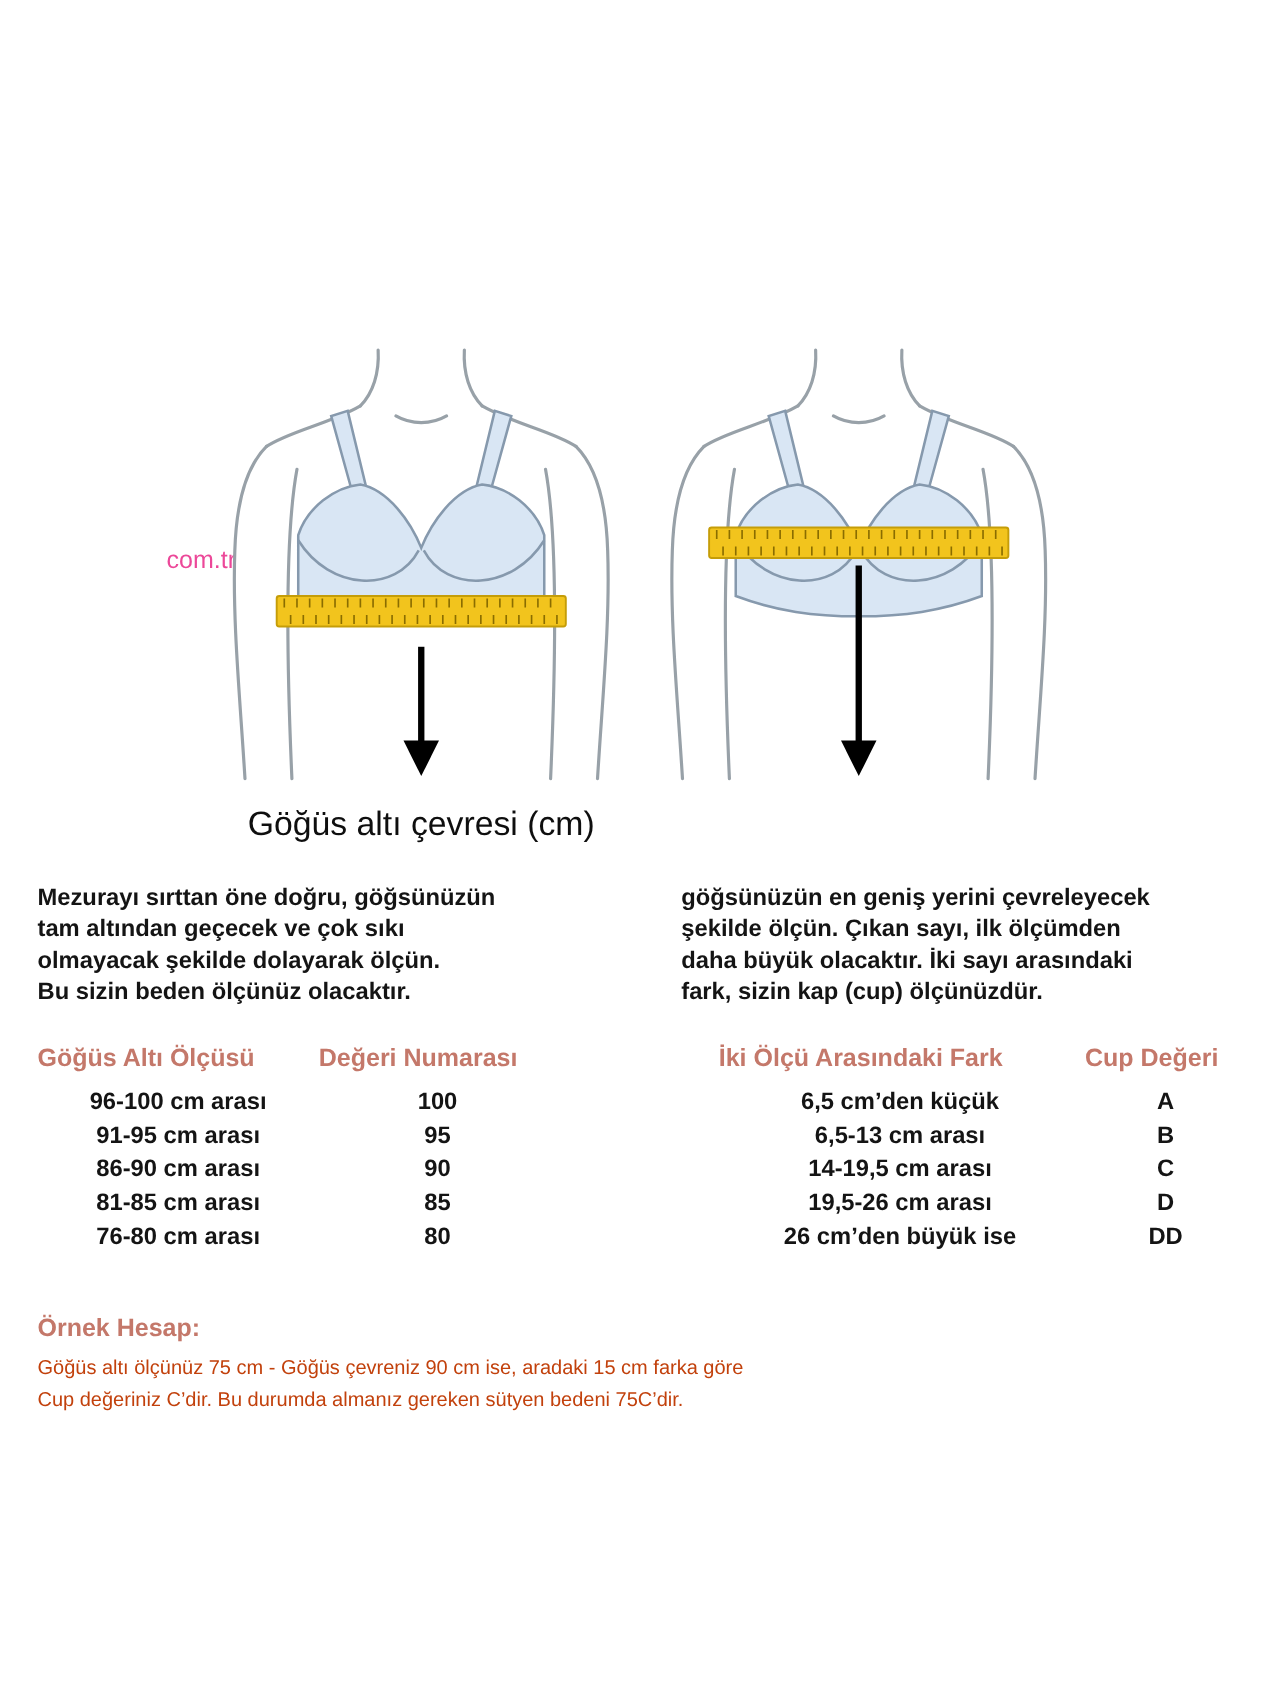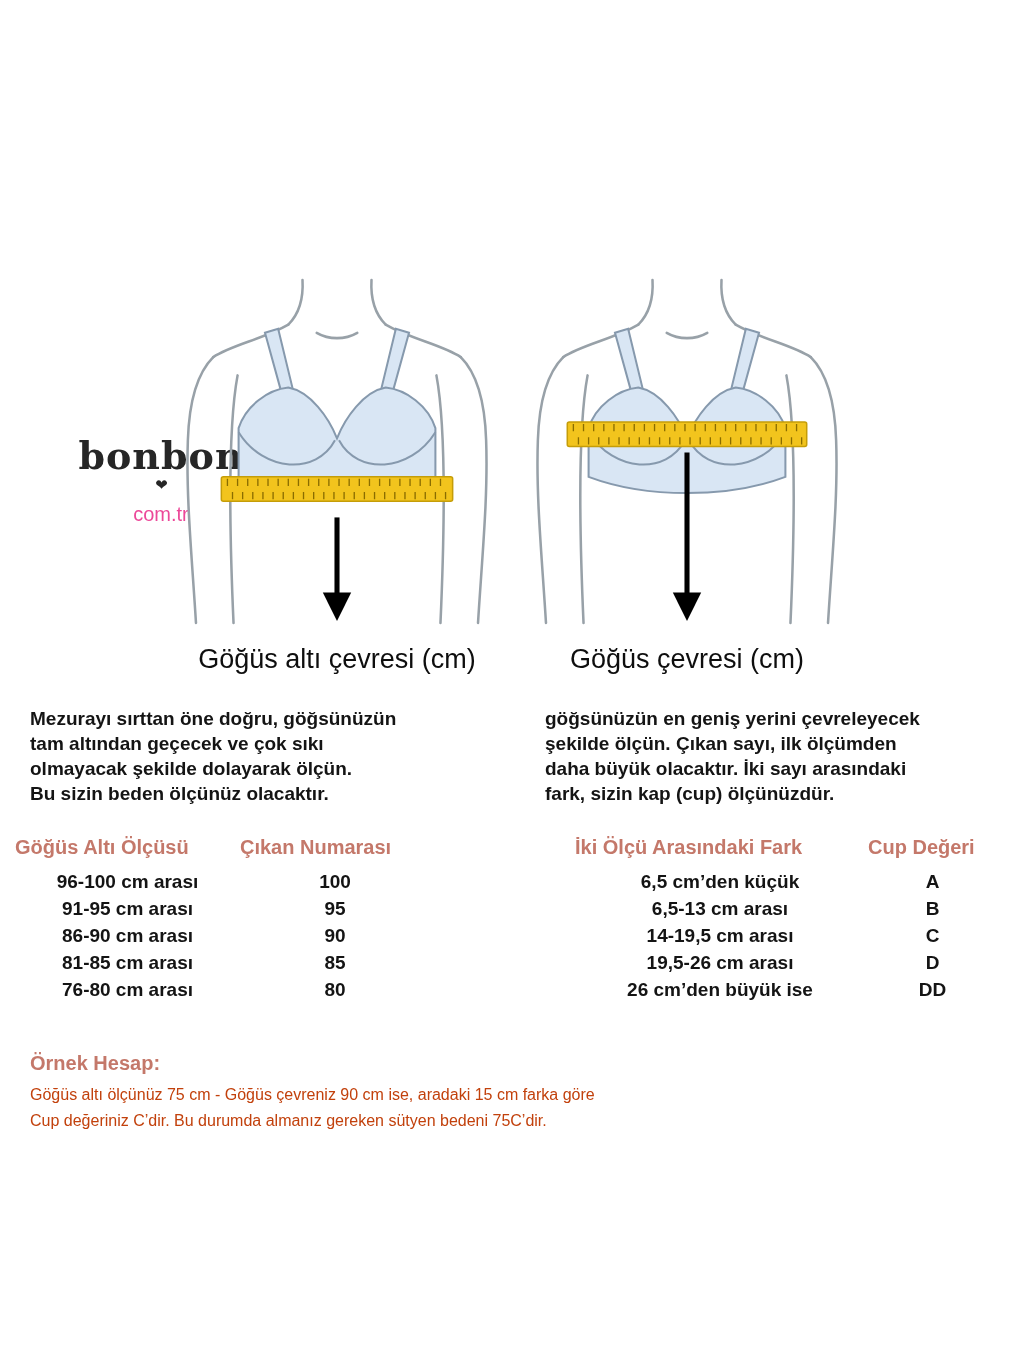--- a/index.html
+++ b/index.html
@@ -21,21 +21,21 @@
   .figure-label.lab-left  { left:172px; }
   .figure-label.lab-right { left:522px; }
 
   
   .para { position:absolute; top:706px; font-size:19px; line-height:25px; font-weight:700; color:#141414; }
   .para.p-left  { left:30px;  width:490px; }
   .para.p-right { left:545px; width:470px; }
 
   
   .size-table { position:absolute; top:836px; }
-  .size-table.t-left  { left:15px;  width:460px; }
+  .size-table.t-left  { left:30px;  width:460px; }
   .size-table.t-right { left:575px; width:460px; }
   .size-table .thead { display:flex; color:#c4786a; font-weight:700; font-size:20px; margin-bottom:9px; }
   .size-table.t-left  .h1 { width:225px; }
   .size-table.t-left  .h2 { width:230px; }
   .size-table.t-right .h1 { width:293px; }
   .size-table.t-right .h2 { width:160px; }
   .row { display:flex; font-size:19px; font-weight:600; color:#141414; height:27px; align-items:center; }
   .size-table.t-left  .c1 { width:225px; text-align:center; }
   .size-table.t-left  .c2 { width:190px; text-align:center; }
   .size-table.t-right .c1 { width:290px; text-align:center; }
@@ -45,23 +45,20 @@
   .example { position:absolute; left:30px; top:1052px; width:960px; }
   .example .heading { color:#c4786a; font-weight:700; font-size:20px; margin-bottom:7px; }
   .example .line { font-size:16px; font-weight:400; color:#c2410c; line-height:26px; }
 </style>
 </head>
 <body>
 
 <div class="page">
 
   <div class="logo">
-    <div>
-      <span class="brand">bonbon</span><span class="heart">❤</span>
-    </div>
     <div class="domain">com.tr</div>
   </div>
 
   <div class="figure fig-left">
     <svg viewBox="0 0 320 345" width="330" height="350">
       <g fill="none" stroke="#98a1a8" stroke-width="2.5" stroke-linecap="round">
         <path d="M126,2 C127,20 122,36 112,46"></path>
         <path d="M194,2 C193,20 198,36 208,46"></path>
         <path d="M140,54 C152,61 168,61 180,54"></path>
         <path d="M112,46 C88,60 56,66 38,78"></path>
@@ -116,39 +113,38 @@
         <path d="M53,157v7m10,-7v7m10,-7v7m10,-7v7m10,-7v7m10,-7v7m10,-7v7m10,-7v7m10,-7v7m10,-7v7m10,-7v7m10,-7v7m10,-7v7m10,-7v7m10,-7v7m10,-7v7m10,-7v7m10,-7v7m10,-7v7m10,-7v7m10,-7v7m10,-7v7m10,-7v7" fill="none" stroke="#8a6d00" stroke-width="1.3"></path>
       </g>
       <g>
         <line x1="160" y1="172" x2="160" y2="314" stroke="#000000" stroke-width="5"></line>
         <polygon points="160,338 146,310 174,310" fill="#000000"></polygon>
       </g>
     </svg>
   </div>
 
   <div class="figure-label lab-left">Göğüs altı çevresi (cm)</div>
-  <div class="figure-label lab-right">Göğüs çevresi (cm)</div>
 
   <div class="para p-left">
     <div>Mezurayı sırttan öne doğru, göğsünüzün</div>
     <div>tam altından geçecek ve çok sıkı</div>
     <div>olmayacak şekilde dolayarak ölçün.</div>
     <div>Bu sizin beden ölçünüz olacaktır.</div>
   </div>
   <div class="para p-right">
     <div>göğsünüzün en geniş yerini çevreleyecek</div>
     <div>şekilde ölçün. Çıkan sayı, ilk ölçümden</div>
     <div>daha büyük olacaktır. İki sayı arasındaki</div>
     <div>fark, sizin kap (cup) ölçünüzdür.</div>
   </div>
 
   <div class="size-table t-left">
     <div class="thead">
       <div class="h1">Göğüs Altı Ölçüsü</div>
-      <div class="h2">Çıkan Numarası</div>
+      <div class="h2">Değeri Numarası</div>
     </div>
     <div class="row">
       <div class="c1">96-100 cm arası</div>
       <div class="c2">100</div>
     </div>
     <div class="row">
       <div class="c1">91-95 cm arası</div>
       <div class="c2">95</div>
     </div>
     <div class="row">

